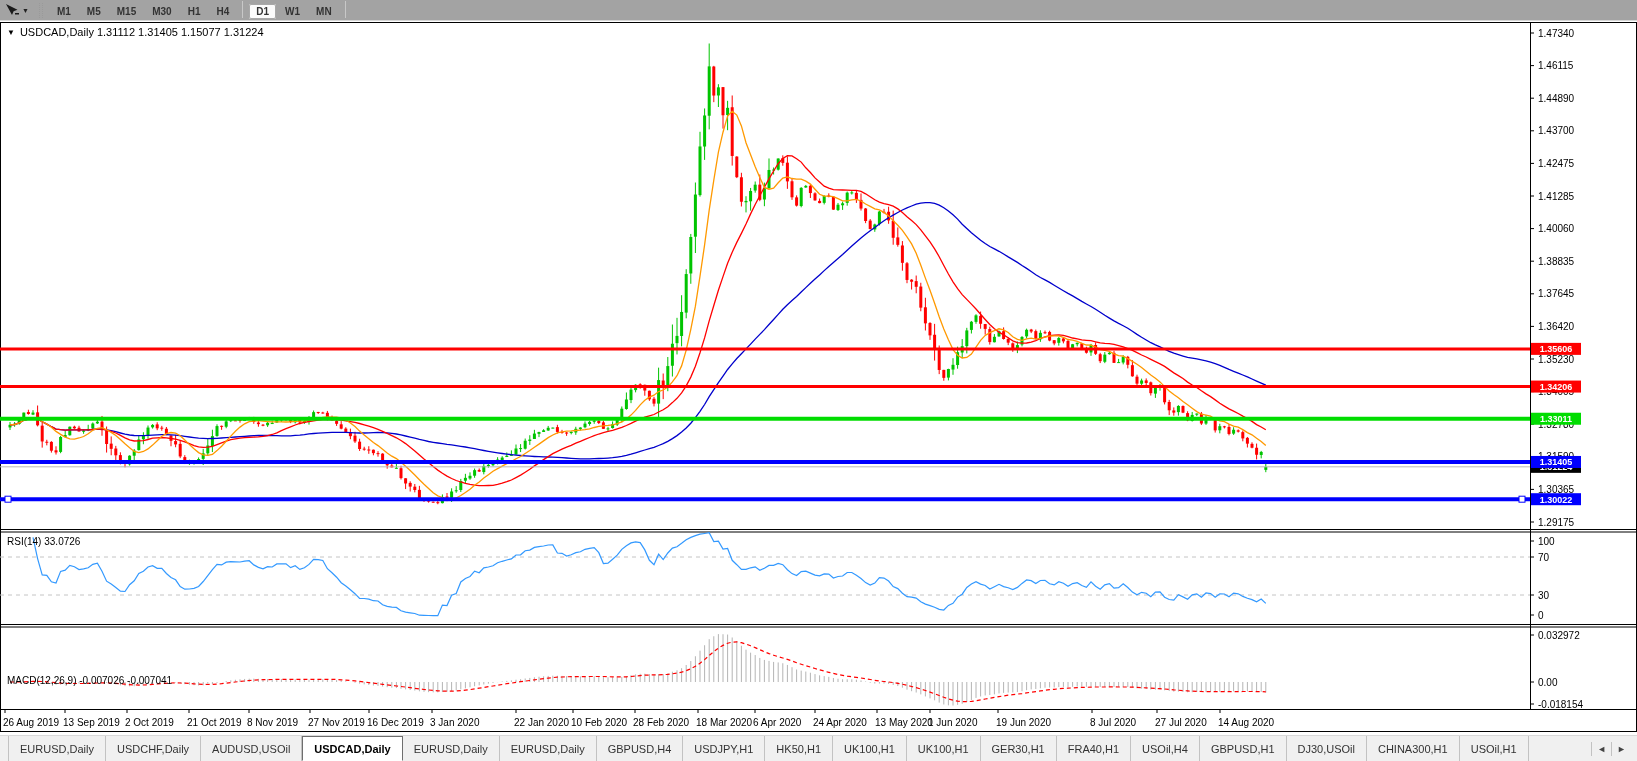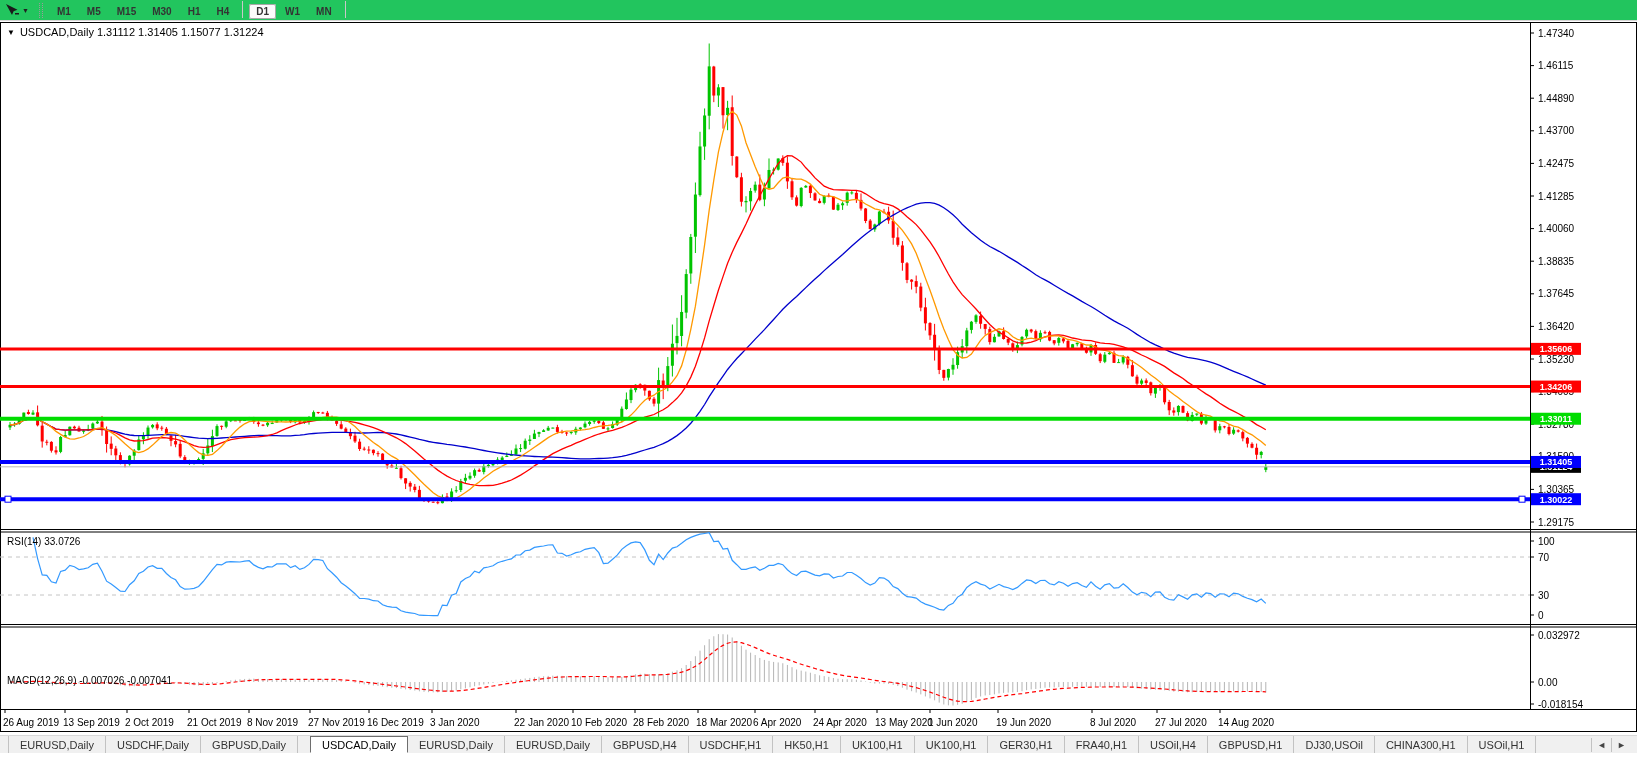--- a/index.html
+++ b/index.html
@@ -1,38 +1,38 @@
 <!DOCTYPE html>
 <html><head>
 <meta charset="utf-8">
 <style>
   html,body{margin:0;padding:0;background:#fff;width:1637px;height:761px;overflow:hidden;
             font-family:"Liberation Sans",sans-serif;}
   #app{position:relative;width:1637px;height:761px;background:#fff;}
   
-  #toolbar{position:absolute;left:0;top:0;width:1637px;height:21px;background:#22c55e;
+  #toolbar{position:absolute;left:0;top:0;width:1637px;height:21px;background:#a3a3a3;
            border-bottom:1px solid #d6d6d6;display:flex;align-items:center;box-sizing:border-box;}
   .tool-icon{width:16px;height:15px;margin-left:4px;display:inline-block;}
   .caret{font-size:7px;color:#222;margin:0 4px 0 2px;}
   .grip{height:15px;border-left:1px dotted #9a9a9a;border-right:1px dotted #9a9a9a;width:2px;margin:0 6px;}
   .tfbtn{font-size:10px;font-weight:700;color:#333;padding:1px 6px;margin:0 1px;border:1px solid transparent;
          border-radius:2px;cursor:default;line-height:13px;}
   .tfbtn.active{background:#fbfbfb;border:1px solid #a8a8a8;}
   .tbsep{height:15px;border-left:1px solid #c8c8c8;margin:0 5px;}
   
   #chart-svg{position:absolute;left:0;top:0;}
   .chart-title{position:absolute;left:7px;top:26px;font-size:11px;color:#000;display:flex;align-items:center;}
   .chart-title .tcaret{font-size:8px;margin-right:5px;}
   .pane-label{position:absolute;left:7px;font-size:10px;color:#000;}
   
-  #tabbar{position:absolute;left:0;top:735px;width:1637px;height:18px;background:#f0f0f0;
+  #tabbar{position:absolute;left:0;top:735px;width:1637px;height:26px;background:#f0f0f0;
           border-top:1px solid #d9d9d9;display:flex;align-items:stretch;box-sizing:border-box;font-size:11px;color:#333;}
   .tab{display:flex;align-items:center;padding:0 11px;border-right:1px solid #c2c2c2;white-space:nowrap;cursor:default;}
   .tab:first-child{border-left:1px solid #c2c2c2;margin-left:8px;}
-  .tab.active{background:#fff;border:1px solid #6e6e6e;border-bottom:1px solid #fff;font-weight:400;color:#000;margin-left:12px;}
+  .tab.active{background:#fff;border:1px solid #6e6e6e;border-bottom:1px solid #fff;font-weight:700;color:#000;}
   .tab-arrows{margin-left:auto;display:flex;align-items:center;padding-right:6px;color:#444;font-size:9px;}
   .tab-arrow{padding:2px 5px;border-left:1px solid #c2c2c2;cursor:default;}
 </style>
 </head>
 <body>
 
 <div id="app">
 
   <div id="toolbar">
     <span class="tool-icon">
@@ -1040,26 +1040,26 @@
       <span class="tcaret">▼</span>
       <span>USDCAD,Daily  1.31112 1.31405 1.15077 1.31224</span>
     </div>
     <div class="pane-label" style="top:536px;">RSI(14) 33.0726</div>
     <div class="pane-label" style="top:631px;margin-top:44px;">MACD(12,26,9) -0.007026 -0.007041</div>
   </div>
 
   <div id="tabbar">
       <div class="tab">EURUSD,Daily</div>
       <div class="tab">USDCHF,Daily</div>
-      <div class="tab">GBPUSD,Daily</div>
+      <div class="tab">AUDUSD,USOil</div>
       <div class="tab active">USDCAD,Daily</div>
       <div class="tab">EURUSD,Daily</div>
       <div class="tab">EURUSD,Daily</div>
       <div class="tab">GBPUSD,H4</div>
-      <div class="tab">USDCHF,H1</div>
+      <div class="tab">USDJPY,H1</div>
       <div class="tab">HK50,H1</div>
       <div class="tab">UK100,H1</div>
       <div class="tab">UK100,H1</div>
       <div class="tab">GER30,H1</div>
       <div class="tab">FRA40,H1</div>
       <div class="tab">USOil,H4</div>
       <div class="tab">GBPUSD,H1</div>
       <div class="tab">DJ30,USOil</div>
       <div class="tab">CHINA300,H1</div>
       <div class="tab">USOil,H1</div>

